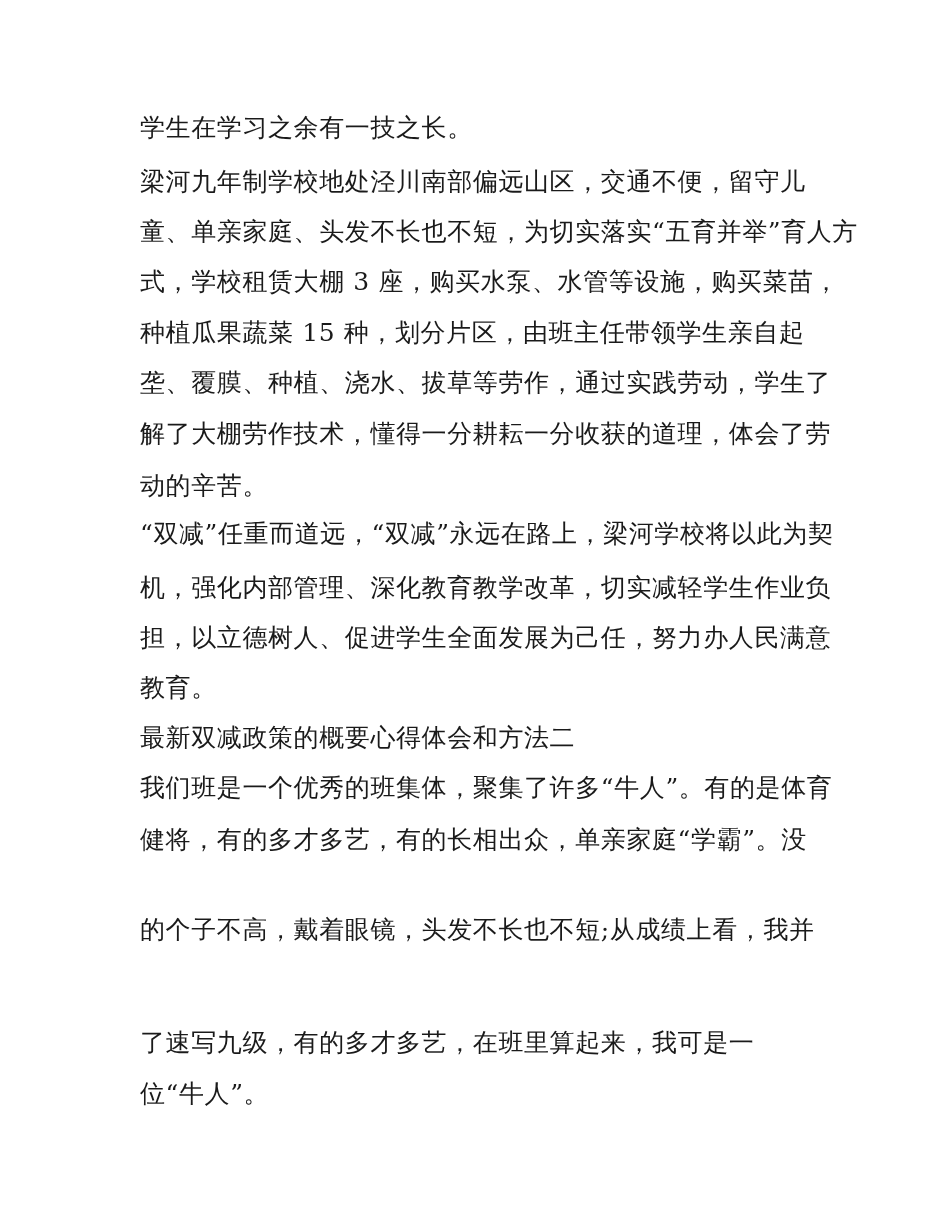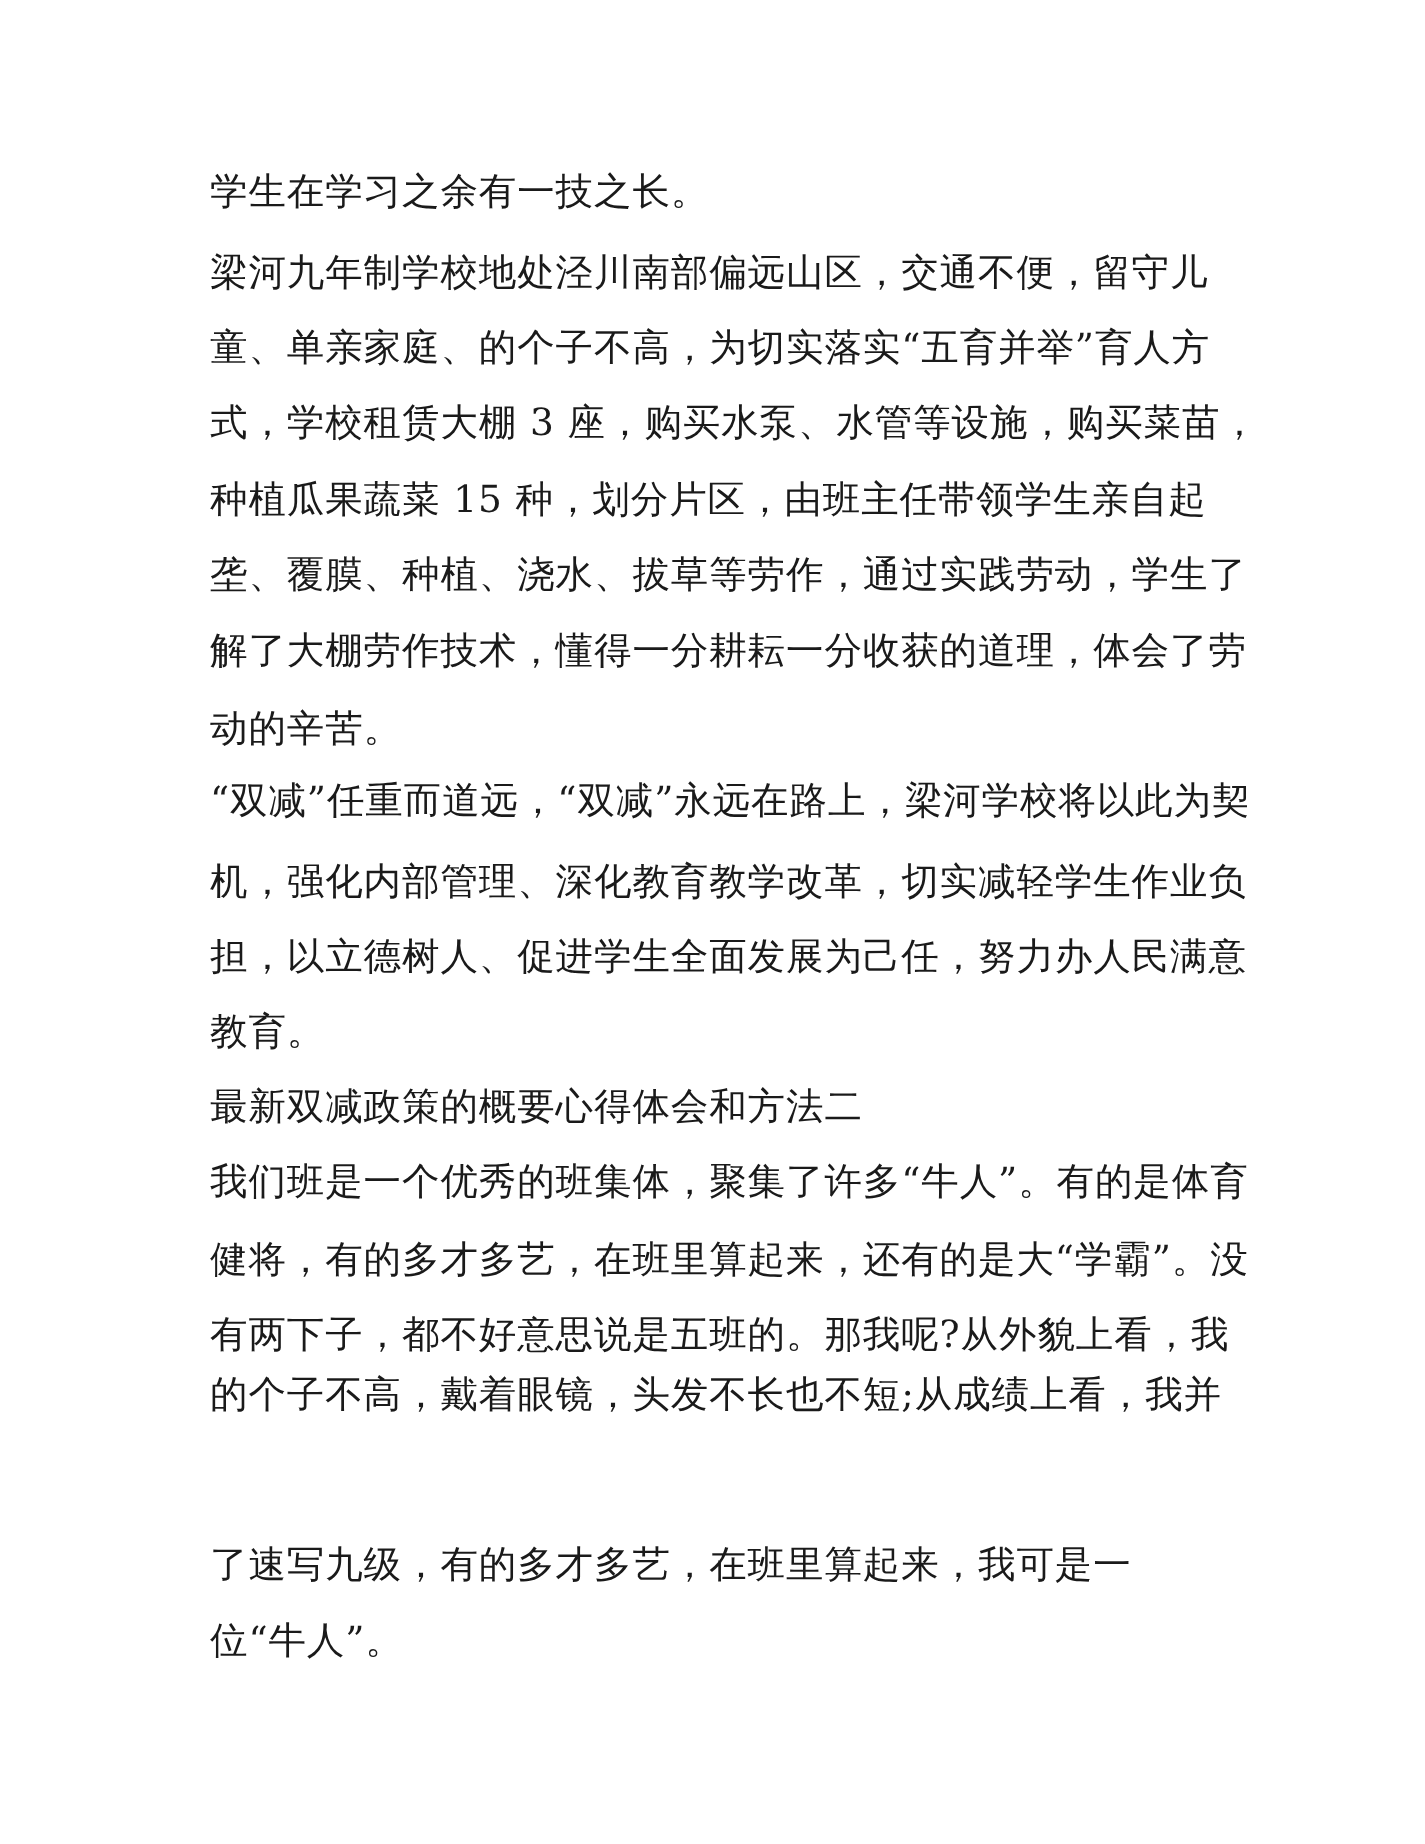--- a/index.html
+++ b/index.html
@@ -30,30 +30,29 @@
       white-space: nowrap;
       letter-spacing: 0.6px;
     }
   </style>
 </head>
 <body>
 
 <div class="page">
   <div class="line" style="top:112px">学生在学习之余有一技之长。</div>
   <div class="line" style="top:166px">梁河九年制学校地处泾川南部偏远山区，交通不便，留守儿</div>
-  <div class="line" style="top:216px">童、单亲家庭、的个子不高，为切实落实“五育并举”育人方</div>
+  <div class="line" style="top:216px">童、单亲家庭、头发不长也不短，为切实落实“五育并举”育人方</div>
   <div class="line" style="top:266px">式，学校租赁大棚 3 座，购买水泵、水管等设施，购买菜苗，</div>
   <div class="line" style="top:317px">种植瓜果蔬菜 15 种，划分片区，由班主任带领学生亲自起</div>
   <div class="line" style="top:418px">解了大棚劳作技术，懂得一分耕耘一分收获的道理，体会了劳</div>
   <div class="line" style="top:367px">垄、覆膜、种植、浇水、拔草等劳作，通过实践劳动，学生了</div>
   <div class="line" style="top:470px">动的辛苦。</div>
   <div class="line" style="top:518px">“双减”任重而道远，“双减”永远在路上，梁河学校将以此为契</div>
   <div class="line" style="top:572px">机，强化内部管理、深化教育教学改革，切实减轻学生作业负</div>
   <div class="line" style="top:622px">担，以立德树人、促进学生全面发展为己任，努力办人民满意</div>
   <div class="line" style="top:672px">教育。</div>
   <div class="line" style="top:722px">最新双减政策的概要心得体会和方法二</div>
   <div class="line" style="top:772px">我们班是一个优秀的班集体，聚集了许多“牛人”。有的是体育</div>
-  <div class="line" style="top:824px">健将，有的多才多艺，在班里算起来，还有的是大“学霸”。没</div>
-  <div class="line" style="top:874px">有两下子，都不好意思说是五班的。那我呢?从外貌上看，我</div>
+  <div class="line" style="top:824px">健将，有的多才多艺，有的长相出众，单亲家庭“学霸”。没</div>
   <div class="line" style="top:914px">的个子不高，戴着眼镜，头发不长也不短;从成绩上看，我并</div>
   <div class="line" style="top:1027px">了速写九级，有的多才多艺，在班里算起来，我可是一</div>
   <div class="line" style="top:1078px">位“牛人”。</div>
 </div>
 
 </body></html>

